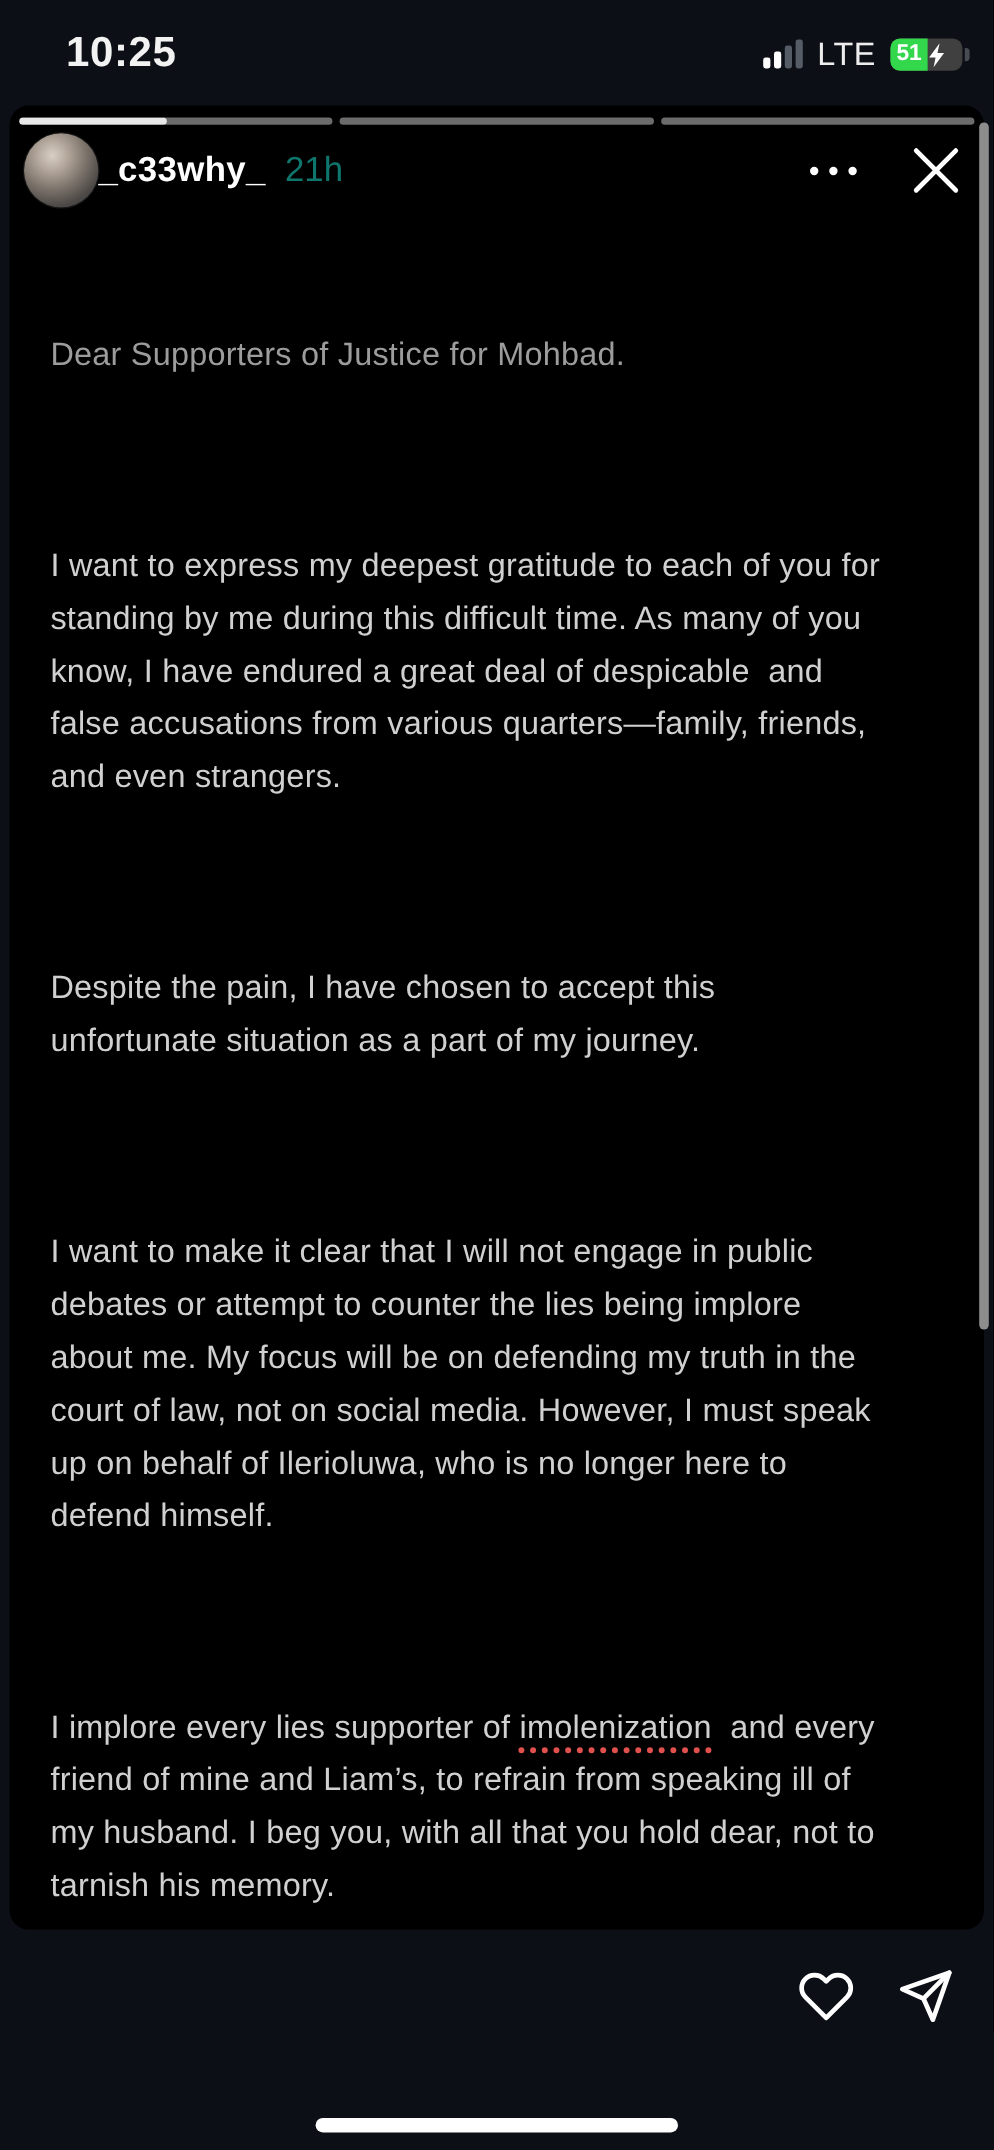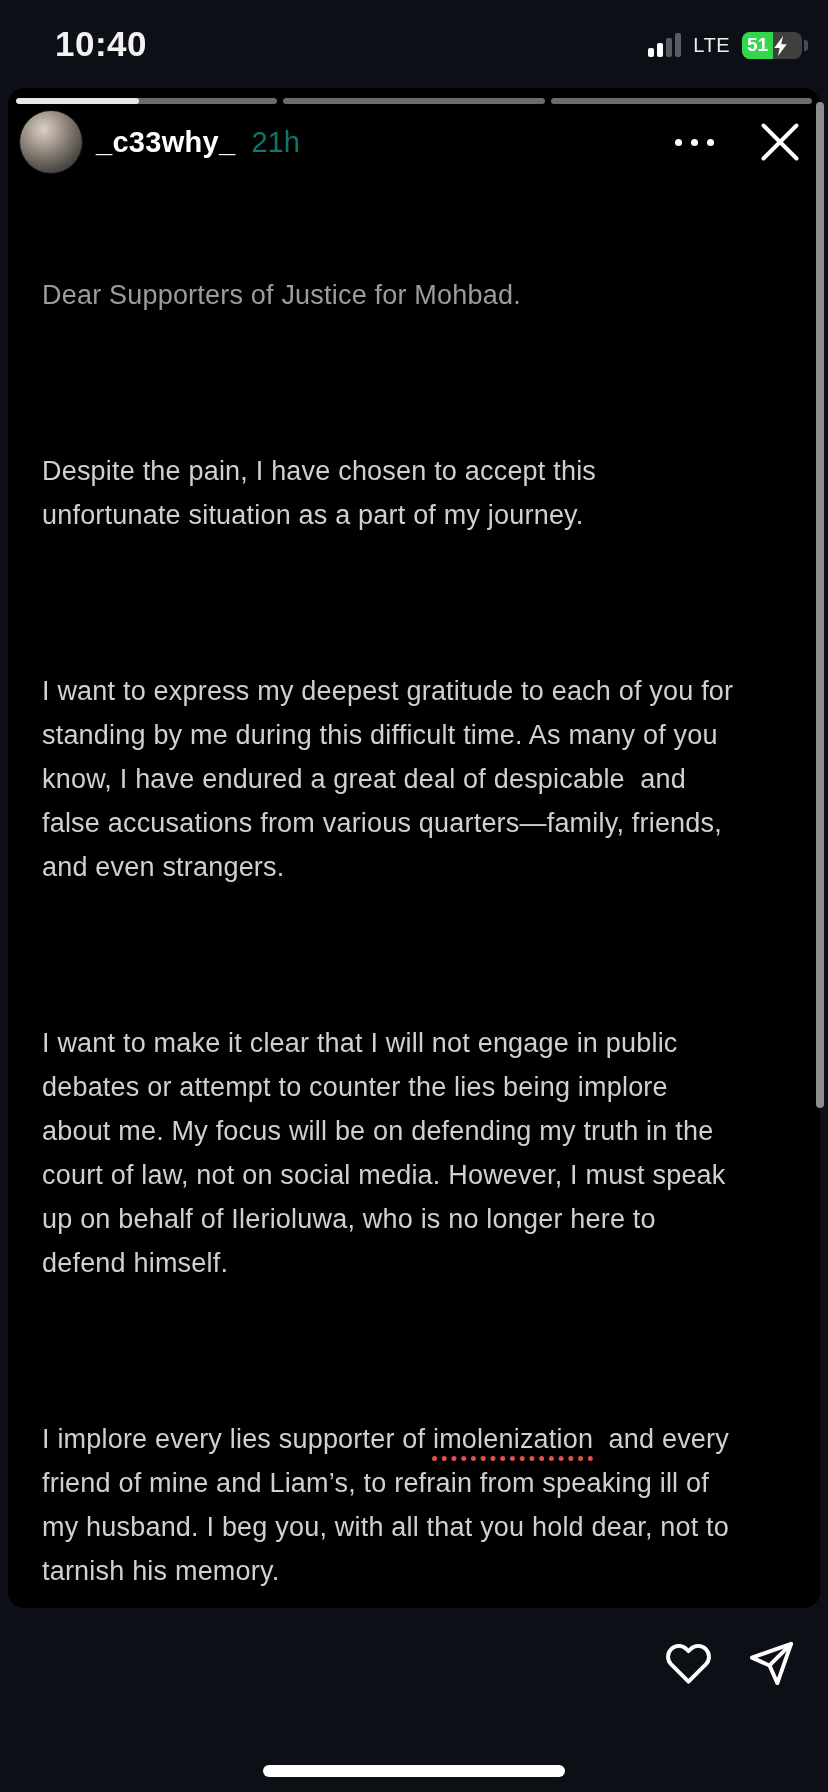--- a/index.html
+++ b/index.html
@@ -16,21 +16,21 @@
     position:absolute;left:55px;top:24px;
     color:#f2f2f2;font-size:35px;font-weight:700;letter-spacing:.5px;
   }
   .status-right{
     position:absolute;right:26px;top:30px;height:30px;
     display:flex;align-items:center;gap:12px;
   }
   .signal-bars{display:flex;align-items:flex-end;gap:3px;height:24px;}
   .signal-bars .bar{width:6px;border-radius:2px;background:#fff;}
   .signal-bars .bar.dim{background:#565c66;}
-  .network-label{color:#ededed;font-size:20px;font-weight:400;letter-spacing:.5px;}
+  .network-label{color:#ededed;font-size:27px;font-weight:400;letter-spacing:.5px;}
   .battery{position:relative;width:60px;height:27px;border-radius:8px;background:#404040;overflow:visible;}
   .battery-fill{position:absolute;left:0;top:0;bottom:0;width:51%;background:#32d74b;border-radius:8px 0 0 8px;}
   .battery-num{
     position:absolute;left:5px;top:0;bottom:0;display:flex;align-items:center;
     color:#fff;font-size:19px;font-weight:700;
   }
   .battery-bolt{position:absolute;left:31px;top:4px;}
   .battery-cap{position:absolute;right:-6px;top:8px;width:4px;height:11px;border-radius:0 3px 3px 0;background:#474c52;}
 
   
@@ -48,21 +48,21 @@
 
   .story-header{
     position:absolute;top:22px;left:12px;right:14px;height:64px;
     display:flex;align-items:center;z-index:6;
   }
   .avatar{
     width:62px;height:62px;border-radius:50%;flex:0 0 auto;
     background:radial-gradient(circle at 38% 30%, #d8cfc6 0%, #b3a79b 22%, #7d746c 48%, #4e4a47 72%, #2e2c2b 100%);
     box-shadow:0 0 0 1px rgba(255,255,255,.08);
   }
-  .username{color:#ffffff;font-size:29px;font-weight:700;margin-left:14px;letter-spacing:.3px;}
+  .username{color:#ffffff;font-size:29px;font-weight:700;letter-spacing:.3px;}
   .timestamp{color:#0f766e;font-size:29px;margin-left:16px;}
   .header-spacer{flex:1;}
   .more-btn{display:flex;gap:9px;align-items:center;padding:10px 6px;cursor:pointer;}
   .more-btn .dot{width:7px;height:7px;border-radius:50%;background:#fff;}
   .close-btn{margin-left:34px;padding:4px;cursor:pointer;display:flex;}
 
   
   .note{
     position:absolute;top:0;left:0;right:0;bottom:0;
     padding:97px 10px 0 34px;
@@ -95,21 +95,21 @@
     position:absolute;left:50%;transform:translateX(-50%);
     bottom:15px;width:302px;height:12px;border-radius:7px;background:#ffffff;
   }
 </style>
 </head>
 <body>
 
 <div class="screen">
 
   <div class="status-bar">
-    <div class="status-time">10:40</div>
+    <div class="status-time">10:25</div>
     <div class="status-right">
       <div class="signal-bars">
         <div class="bar" style="height:9px"></div>
         <div class="bar" style="height:14px"></div>
         <div class="bar dim" style="height:19px"></div>
         <div class="bar dim" style="height:24px"></div>
       </div>
       <div class="network-label">LTE</div>
       <div class="battery">
         <div class="battery-fill" style="width: 51%;"></div>
@@ -127,27 +127,27 @@
     <div class="progress-row">
       <div class="progress-seg">
         <div class="progress-fill" style="width: 47%;"></div>
       </div>
       <div class="progress-seg"></div>
       <div class="progress-seg"></div>
     </div>
 
     <div class="note">
       <p class="greeting">Dear Supporters of Justice for Mohbad.</p>
-      <p>Despite the pain, I have chosen to accept this
-unfortunate situation as a part of my journey.</p>
       <p>I want to express my deepest gratitude to each of you for
 standing by me during this difficult time. As many of you
 know, I have endured a great deal of despicable  and
 false accusations from various quarters—family, friends,
 and even strangers.</p>
+      <p>Despite the pain, I have chosen to accept this
+unfortunate situation as a part of my journey.</p>
       <p>I want to make it clear that I will not engage in public
 debates or attempt to counter the lies being implore
 about me. My focus will be on defending my truth in the
 court of law, not on social media. However, I must speak
 up on behalf of Ilerioluwa, who is no longer here to
 defend himself.</p>
       <p><span>I implore every lies supporter of </span><span class="misspelled">imolenization</span><span>  and every
 friend of mine and Liam’s, to refrain from speaking ill of
 my husband. I beg you, with all that you hold dear, not to
 tarnish his memory.</span></p>

